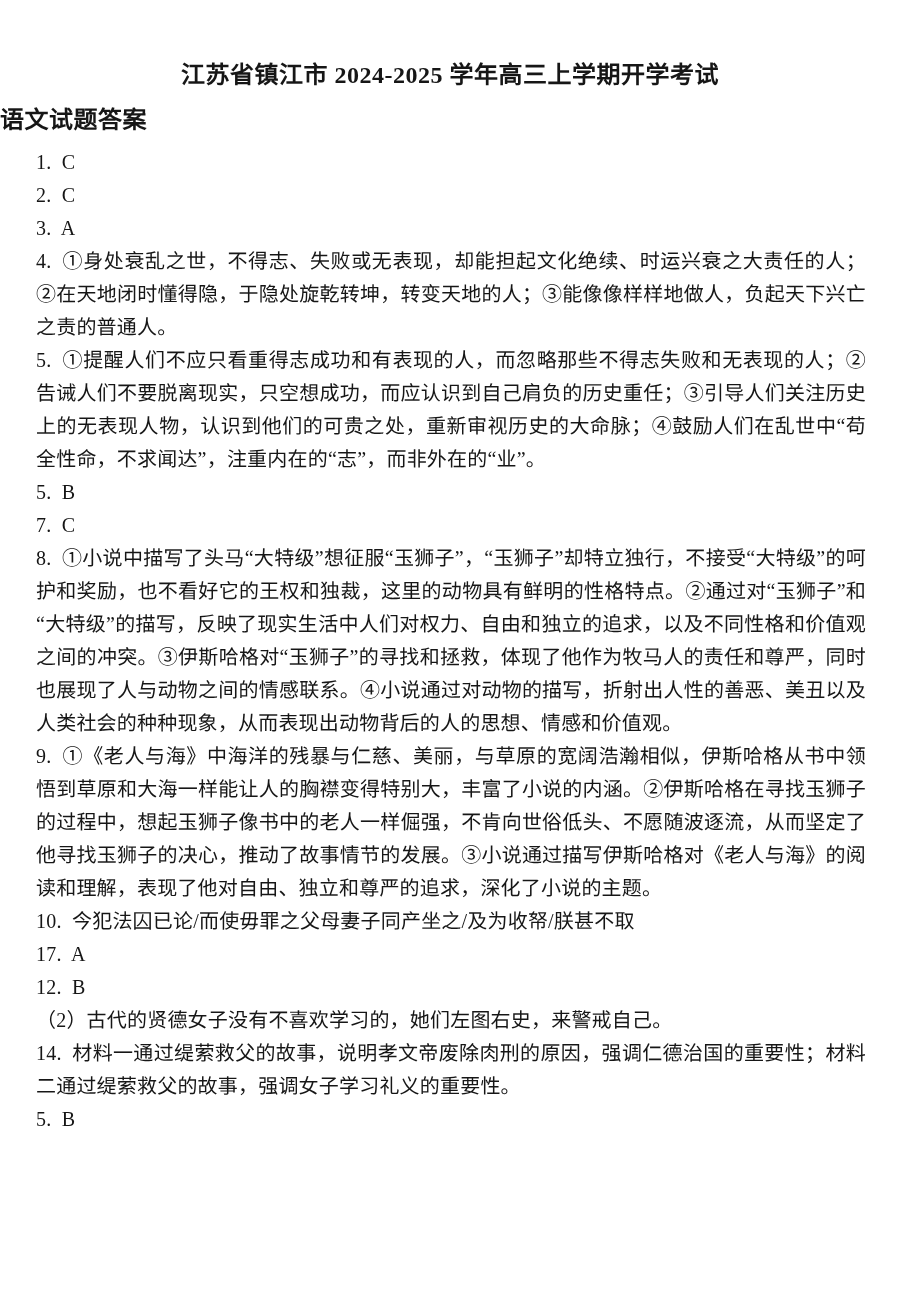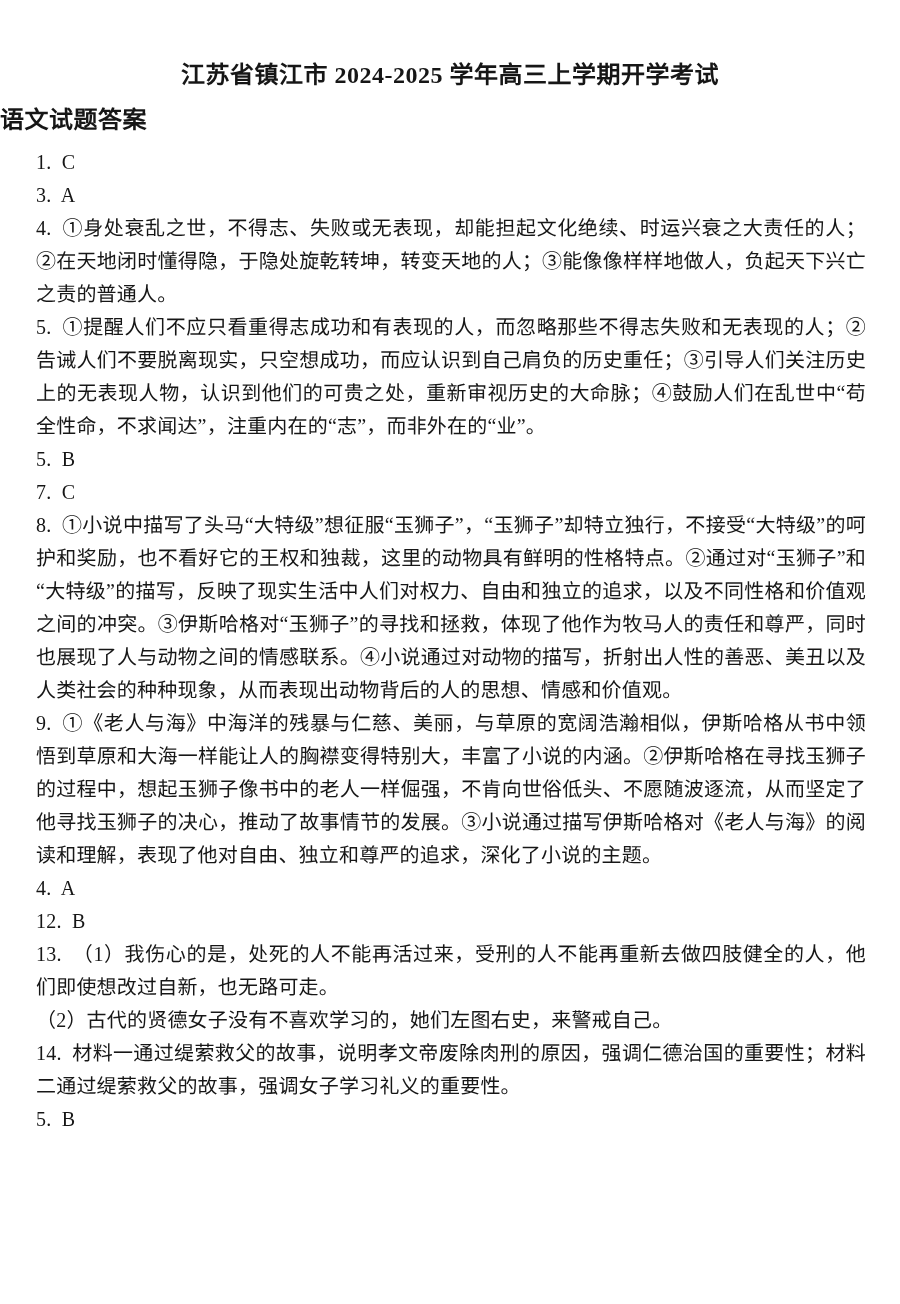--- a/index.html
+++ b/index.html
@@ -56,27 +56,28 @@
 </style>
 </head>
 <body>
 
 <main class="doc">
   <h1 class="title">江苏省镇江市 2024-2025 学年高三上学期开学考试</h1>
   <h2 class="subtitle">语文试题答案</h2>
 
   <section class="answers">
     <p class="ans">1.  C</p>
+    <p class="ans">2.  C</p>
     <p class="ans">3.  A</p>
     <p class="ans">4.  ①身处衰乱之世，不得志、失败或无表现，却能担起文化绝续、时运兴衰之大责任的人；②在天地闭时懂得隐，于隐处旋乾转坤，转变天地的人；③能像像样样地做人，负起天下兴亡之责的普通人。</p>
     <p class="ans">5.  ①提醒人们不应只看重得志成功和有表现的人，而忽略那些不得志失败和无表现的人；②告诫人们不要脱离现实，只空想成功，而应认识到自己肩负的历史重任；③引导人们关注历史上的无表现人物，认识到他们的可贵之处，重新审视历史的大命脉；④鼓励人们在乱世中“苟全性命，不求闻达”，注重内在的“志”，而非外在的“业”。</p>
     <p class="ans">5.  B</p>
     <p class="ans">7.  C</p>
     <p class="ans">8.  ①小说中描写了头马“大特级”想征服“玉狮子”，“玉狮子”却特立独行，不接受“大特级”的呵护和奖励，也不看好它的王权和独裁，这里的动物具有鲜明的性格特点。②通过对“玉狮子”和“大特级”的描写，反映了现实生活中人们对权力、自由和独立的追求，以及不同性格和价值观之间的冲突。③伊斯哈格对“玉狮子”的寻找和拯救，体现了他作为牧马人的责任和尊严，同时也展现了人与动物之间的情感联系。④小说通过对动物的描写，折射出人性的善恶、美丑以及人类社会的种种现象，从而表现出动物背后的人的思想、情感和价值观。</p>
     <p class="ans">9.  ①《老人与海》中海洋的残暴与仁慈、美丽，与草原的宽阔浩瀚相似，伊斯哈格从书中领悟到草原和大海一样能让人的胸襟变得特别大，丰富了小说的内涵。②伊斯哈格在寻找玉狮子的过程中，想起玉狮子像书中的老人一样倔强，不肯向世俗低头、不愿随波逐流，从而坚定了他寻找玉狮子的决心，推动了故事情节的发展。③小说通过描写伊斯哈格对《老人与海》的阅读和理解，表现了他对自由、独立和尊严的追求，深化了小说的主题。</p>
-    <p class="ans">4.  A</p>
+    <p class="ans">10.  今犯法囚已论/而使毋罪之父母妻子同产坐之/及为收帑/朕甚不取</p>
+    <p class="ans">17.  A</p>
     <p class="ans">12.  B</p>
-    <p class="ans">13.  （1）我伤心的是，处死的人不能再活过来，受刑的人不能再重新去做四肢健全的人，他们即使想改过自新，也无路可走。</p>
     <p class="ans">（2）古代的贤德女子没有不喜欢学习的，她们左图右史，来警戒自己。</p>
     <p class="ans">14.  材料一通过缇萦救父的故事，说明孝文帝废除肉刑的原因，强调仁德治国的重要性；材料二通过缇萦救父的故事，强调女子学习礼义的重要性。</p>
     <p class="ans">5.  B</p>
   </section>
 </main>
 
 </body></html>

